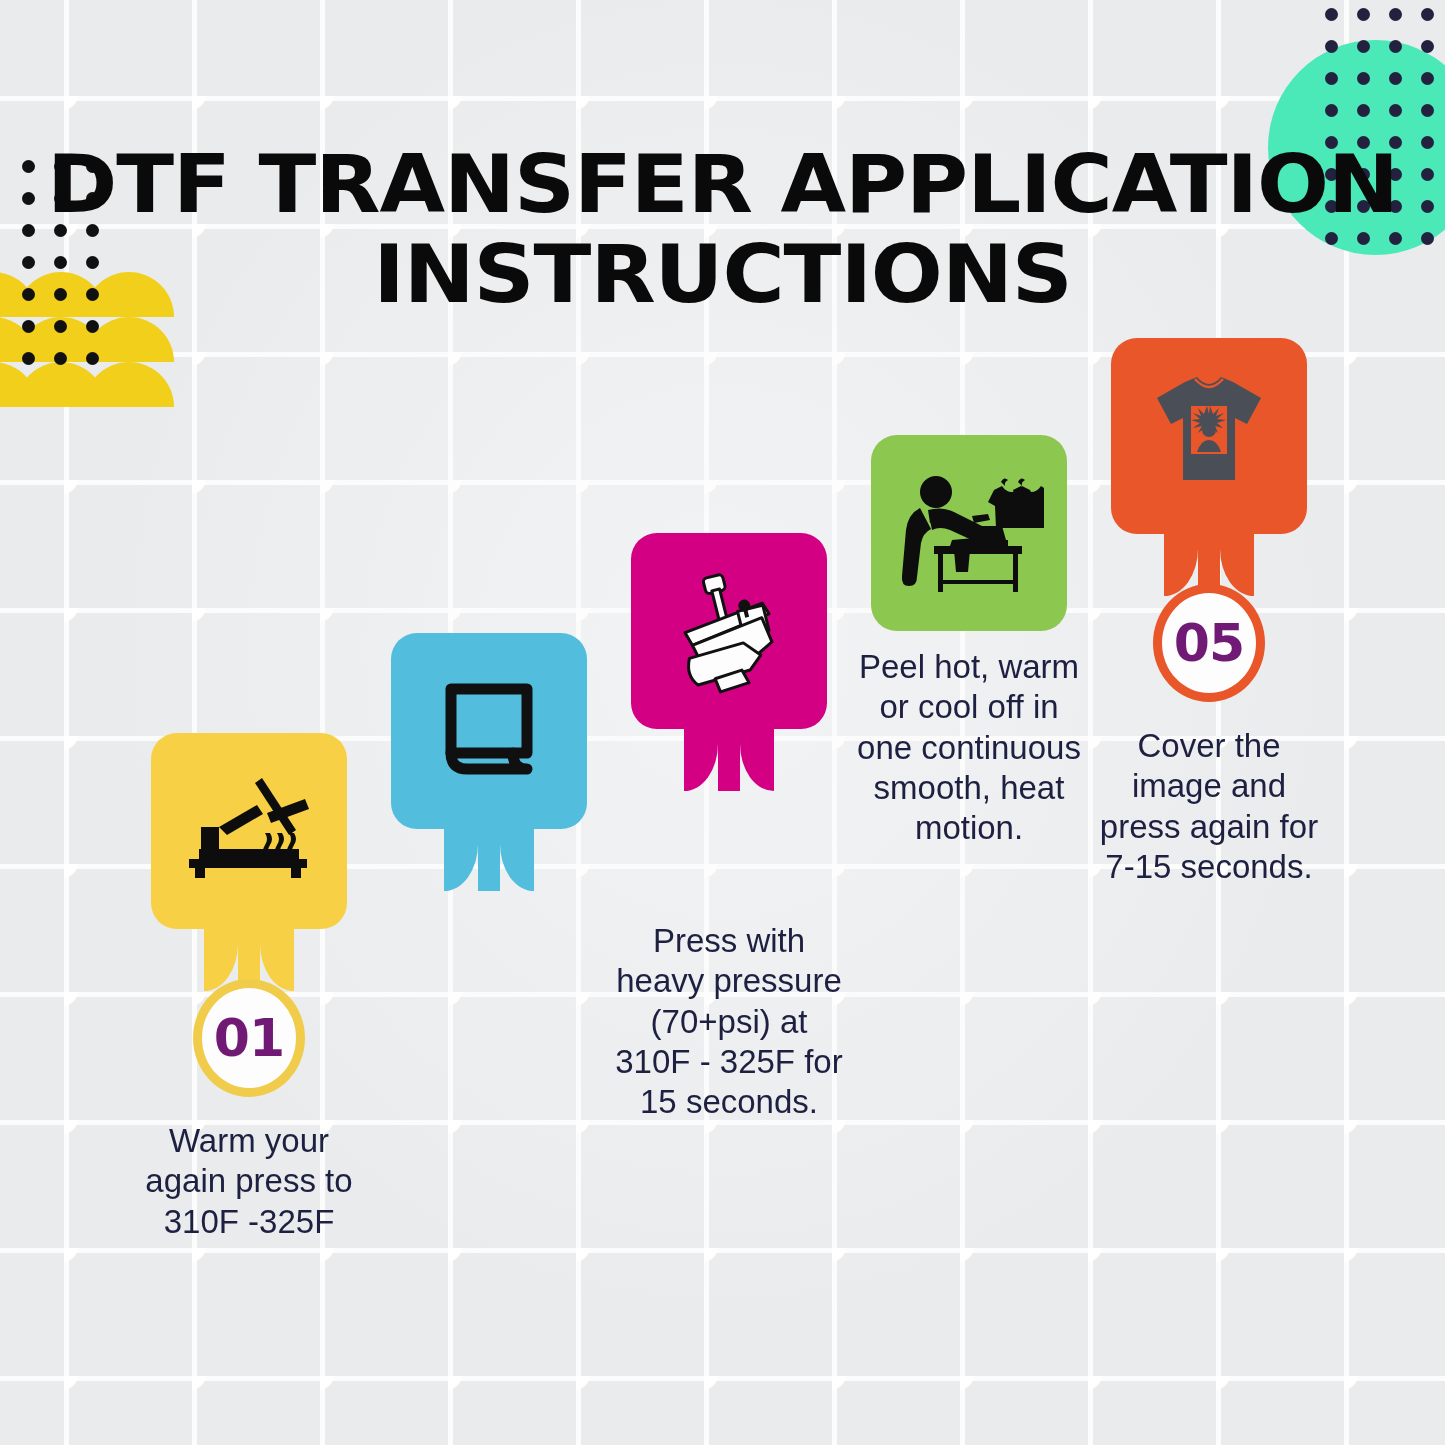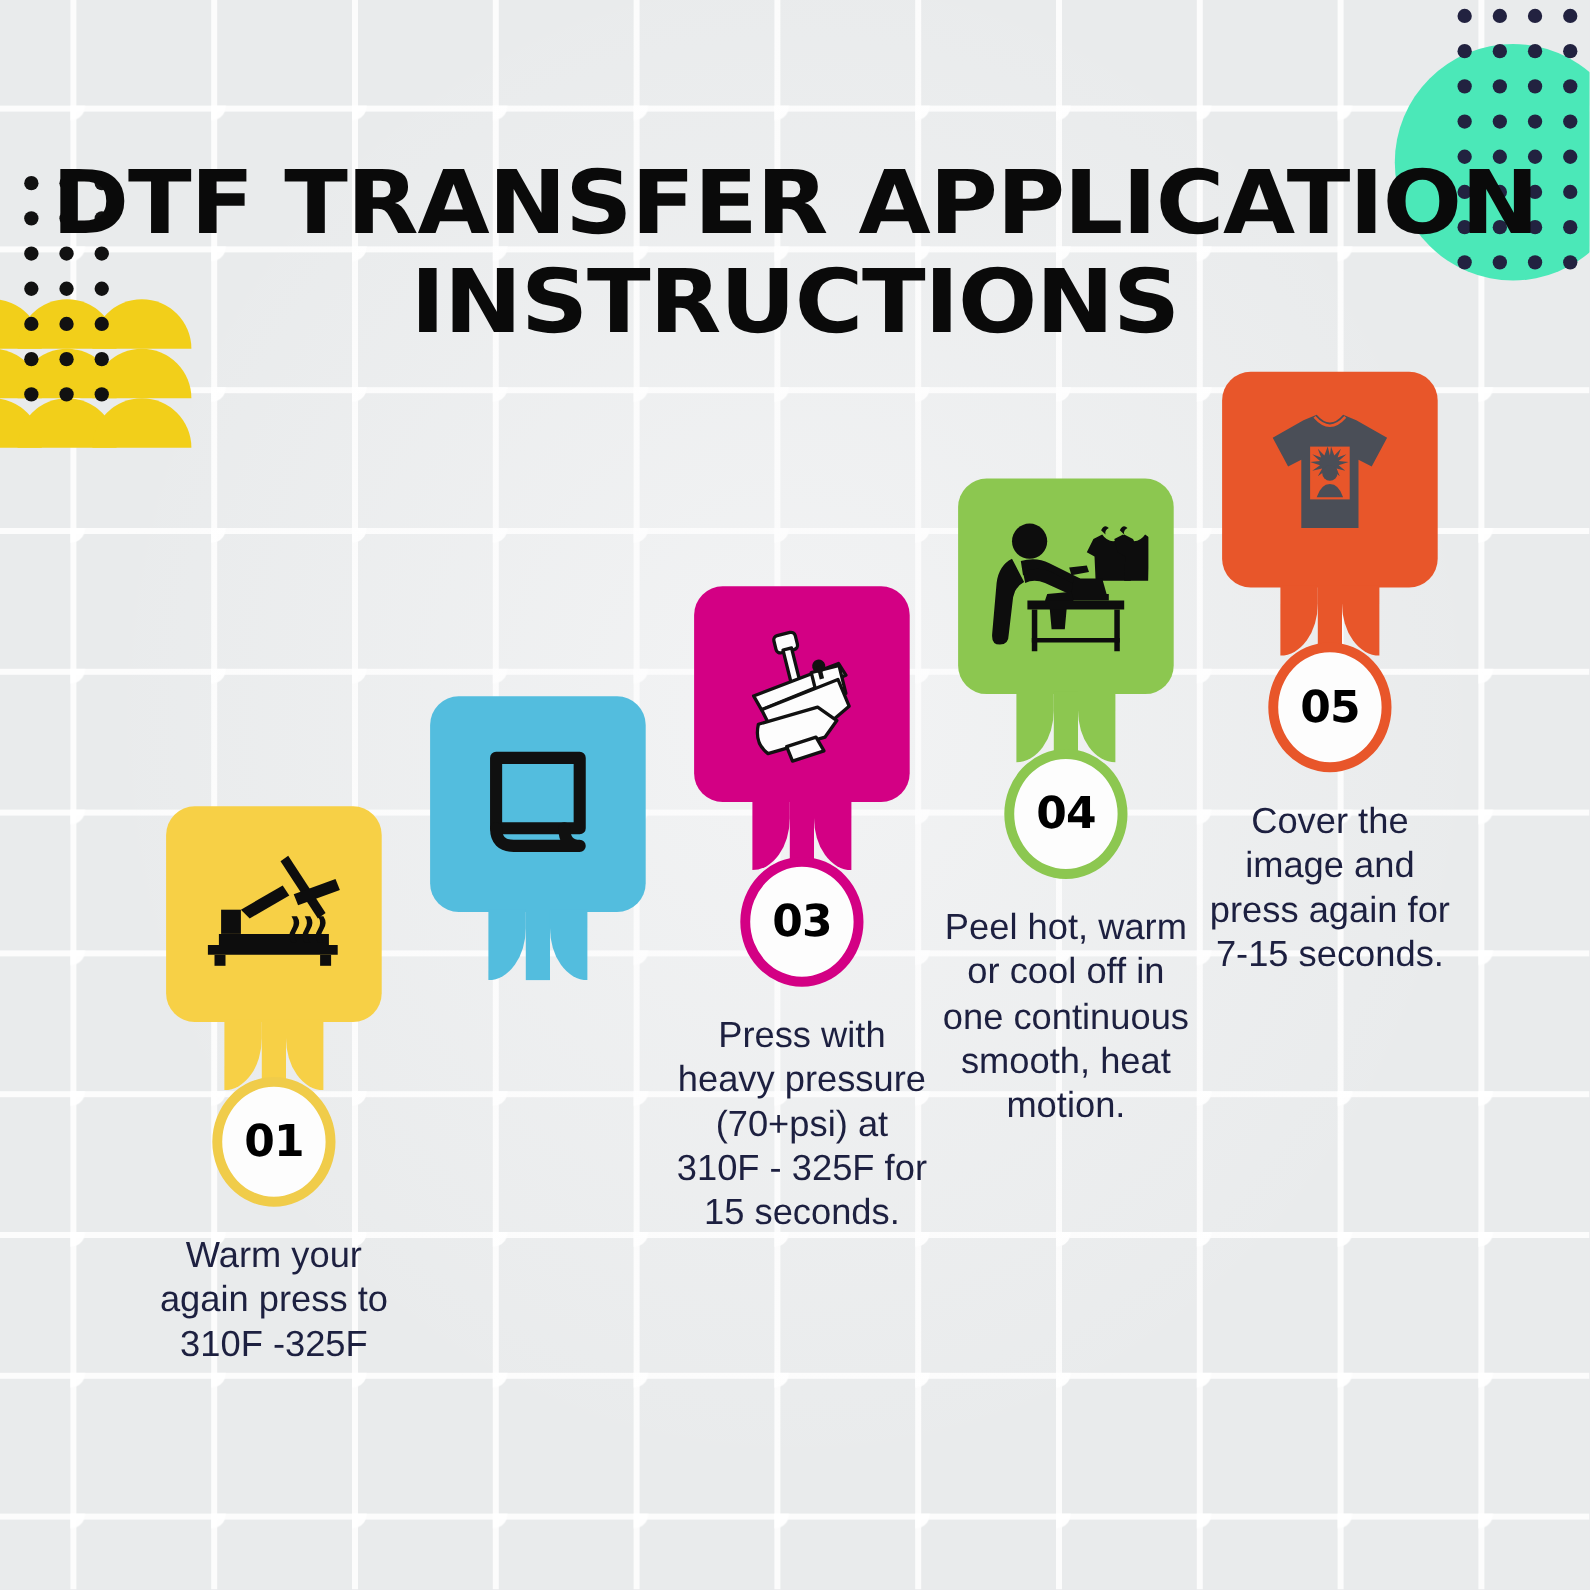--- a/index.html
+++ b/index.html
@@ -107,22 +107,22 @@
     transform:translateX(-50%);
     width:112px; height:118px;
     border-radius:50%;
     border:9px solid;
     background:#fdfdfd;
     display:flex; align-items:center; justify-content:center;
   }
   .ring b{
     font-family:"DejaVu Sans", sans-serif;
     font-weight:bold;
-    font-size:40px;
-    color:#000000;
+    font-size:52px;
+    color:#701a75;
     letter-spacing:-1px;
   }
 
   .caption{
     margin-top:16px;
     text-align:center;
     font-family:"Liberation Sans", sans-serif;
     font-size:33px;
     line-height:1.22;
     color:#1d2040;
@@ -298,23 +298,20 @@
           </g>
           <g fill="#111">
             <circle cx="86" cy="44" r="6"></circle>
             <rect x="84" y="44" width="4" height="12"></rect>
           </g>
         </g>
       </svg>
     </div>
     <div class="drop">
       <div class="neck"></div>
-      <div class="ring">
-        <b>03</b>
-      </div>
     </div>
     <div class="caption">Press with heavy pressure (70+psi) at 310F - 325F for 15 seconds.</div>
   </div>
 
   <div class="step c4" id="step4" style="left:851px; top:435px;">
     <div class="tile">
       <svg width="150" height="130" viewBox="0 0 150 130">
         <g fill="#0d0d0d">
 
           <path d="M107 14 q3 -6 7 -2 q-4 2 -3 6 z"></path>
@@ -333,26 +330,20 @@
           <path d="M74 72 h40 v6 h-40z"></path>
 
           <path d="M58 72 l22 -2 l2 8 l-6 4 l-2 22 h-12 l-2 -22 l-4 -4 z"></path>
 
           <path d="M40 78 h88 v8 H40z"></path>
           <path d="M44 86 h5 v38 h-5z"></path>
           <path d="M119 86 h5 v38 h-5z"></path>
           <path d="M44 112 h80 v4 H44z"></path>
         </g>
       </svg>
-    </div>
-    <div class="drop">
-      <div class="neck"></div>
-      <div class="ring">
-        <b>04</b>
-      </div>
     </div>
     <div class="caption">Peel hot, warm or cool off in one continuous smooth, heat motion.</div>
   </div>
 
   <div class="step c5" id="step5" style="left:1091px; top:338px;">
     <div class="tile">
       <svg width="140" height="140" viewBox="0 0 140 140">
 
         <path d="M46 16 l12 -5 q12 14 24 0 l12 5 l28 16 l-14 26 l-12 -6 l0 62 h-52 l0 -62 l-12 6 l-14 -26 z" fill="#4a4e57"></path>
 

